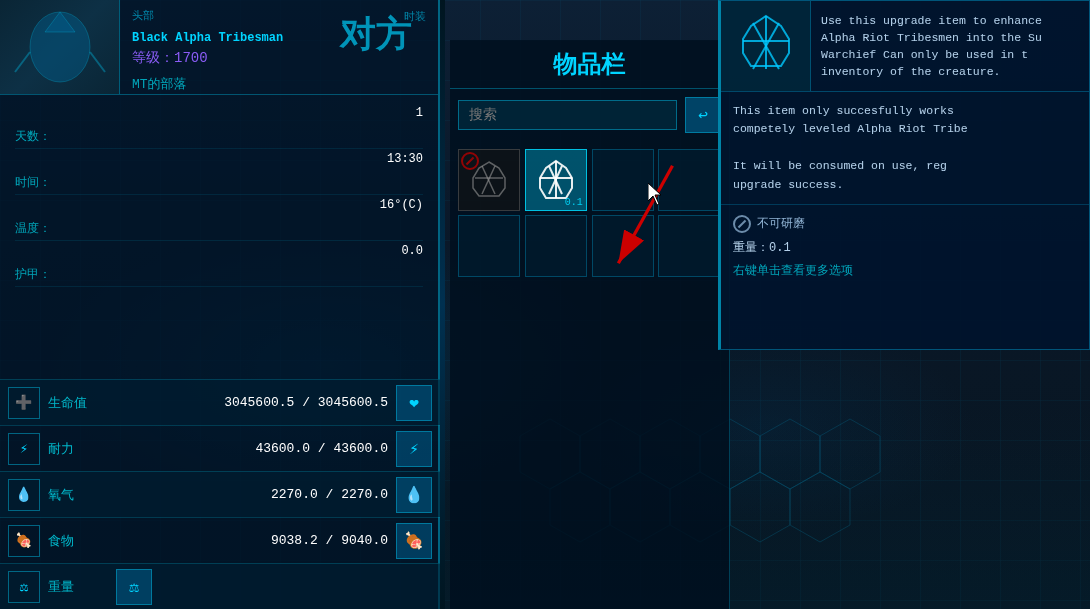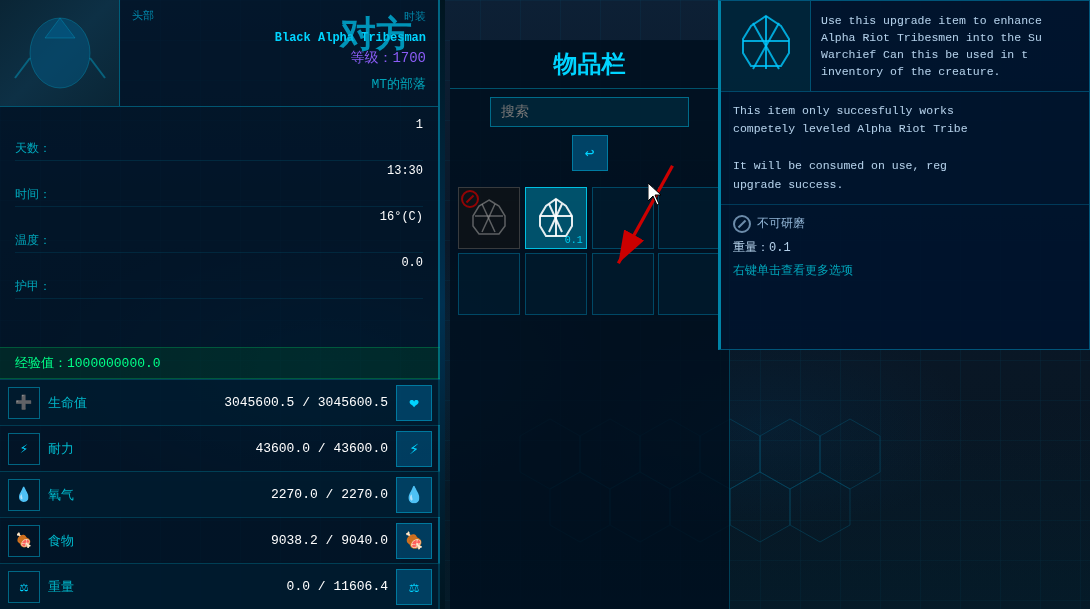--- a/index.html
+++ b/index.html
@@ -49,22 +49,21 @@
       height: 609px;
       background: rgba(0, 20, 40, 0.75);
       border-right: 2px solid rgba(0, 180, 220, 0.5);
     }
 
     
     .panel-header {
       display: flex;
       align-items: stretch;
       border-bottom: 1px solid rgba(0, 180, 220, 0.4);
-      height: 107px;
-      text-align: right;
+      height: 95px;
     }
 
     .avatar-box {
       width: 120px;
       background: rgba(0, 40, 60, 0.8);
       border-right: 1px solid rgba(0, 180, 220, 0.4);
       display: flex;
       align-items: center;
       justify-content: center;
       font-size: 10px;
@@ -243,21 +242,20 @@
       text-align: center;
       padding: 8px;
       border-bottom: 1px solid rgba(0,180,220,0.4);
     }
 
     .search-bar {
       display: flex;
       gap: 8px;
       padding: 8px;
       align-items: center;
-      flex-direction: column;
     }
 
     .search-input-box {
       flex: 1;
       background: rgba(0,40,60,0.8);
       border: 1px solid rgba(0,180,220,0.5);
       padding: 6px 10px;
       color: rgba(0,200,220,0.7);
       font-size: 14px;
       font-family: inherit;
@@ -561,23 +559,20 @@
     <div class="stat-row">
       <span class="stat-label">温度：</span>
       <span class="stat-value">16°(C)</span>
     </div>
     <div class="stat-row">
       <span class="stat-label">护甲：</span>
       <span class="stat-value">0.0</span>
     </div>
   </div>
 
-  <div class="xp-bar-section">
-    <span class="xp-text">经验值：1000000000.0</span>
-  </div>
 
   <div class="stat-bars">
 
     <div class="stat-bar-row">
       <div class="stat-bar-icon">
         <span>➕</span>
       </div>
       <span class="stat-bar-name">生命值</span>
       <span class="stat-bar-values">
         <span>3045600.5</span> / <span>3045600.5</span>
@@ -616,23 +611,20 @@
         <span>9038.2</span> / <span>9040.0</span>
       </span>
       <div class="stat-bar-end-icon">🍖</div>
     </div>
 
     <div class="stat-bar-row">
       <div class="stat-bar-icon">
         <span>⚖</span>
       </div>
       <span class="stat-bar-name">重量</span>
-      <span class="stat-bar-values">
-        <span>0.0</span> / <span>11606.4</span>
-      </span>
       <div class="stat-bar-end-icon">⚖</div>
     </div>
   </div>
 </div>
 
 <div class="vert-divider"></div>
 
 <div class="top-label-dui">对方</div>
 
 <div class="inventory-panel">
@@ -701,21 +693,21 @@
           <line x1="22" y1="12" x2="48" y2="58"></line>
           <line x1="12" y1="30" x2="58" y2="30"></line>
           <line x1="22" y1="58" x2="48" y2="12"></line>
           <line x1="35" y1="5" x2="35" y2="58"></line>
         </g>
       </svg>
     </div>
     <div class="info-desc">
       <div>Use this upgrade item to enhance</div>
       <div>Alpha Riot Tribesmen into the Su</div>
-      <div>Warchief Can this be used in t</div>
+      <div>Warchief Can only be used in t</div>
       <div>inventory of the creature.</div>
     </div>
   </div>
   <div class="info-body">
     <div>This item only succesfully works</div>
     <div>competely leveled Alpha Riot Tribe</div>
     <div>&nbsp;</div>
     <div>It will be consumed on use, reg</div>
     <div>upgrade success.</div>
   </div>

